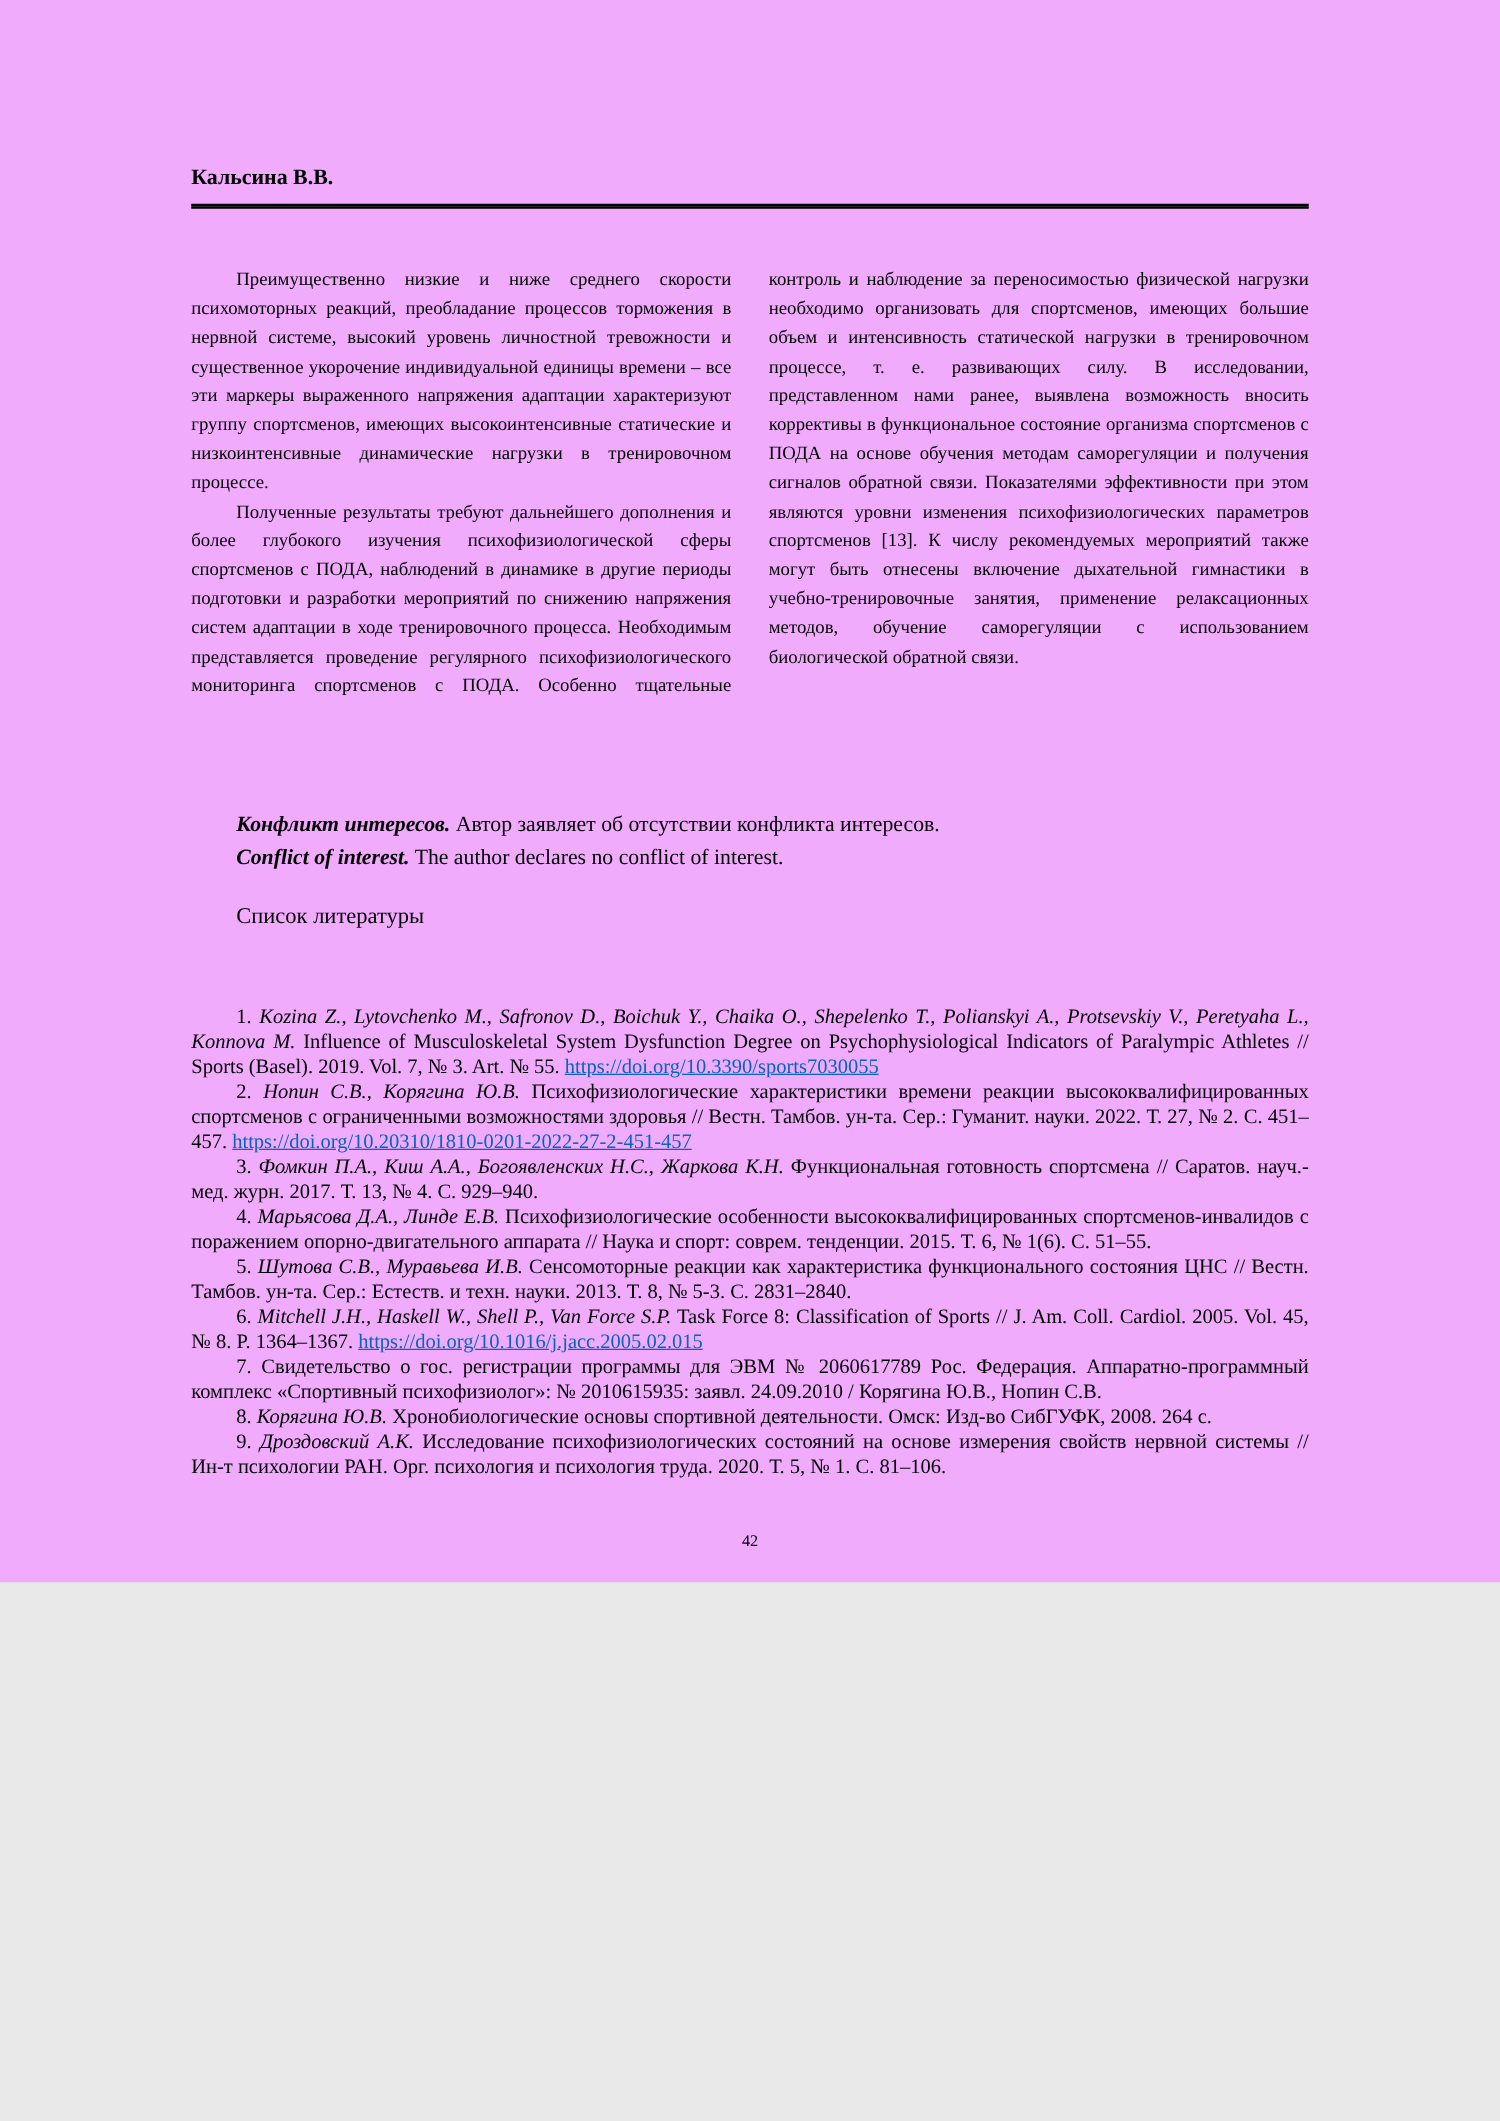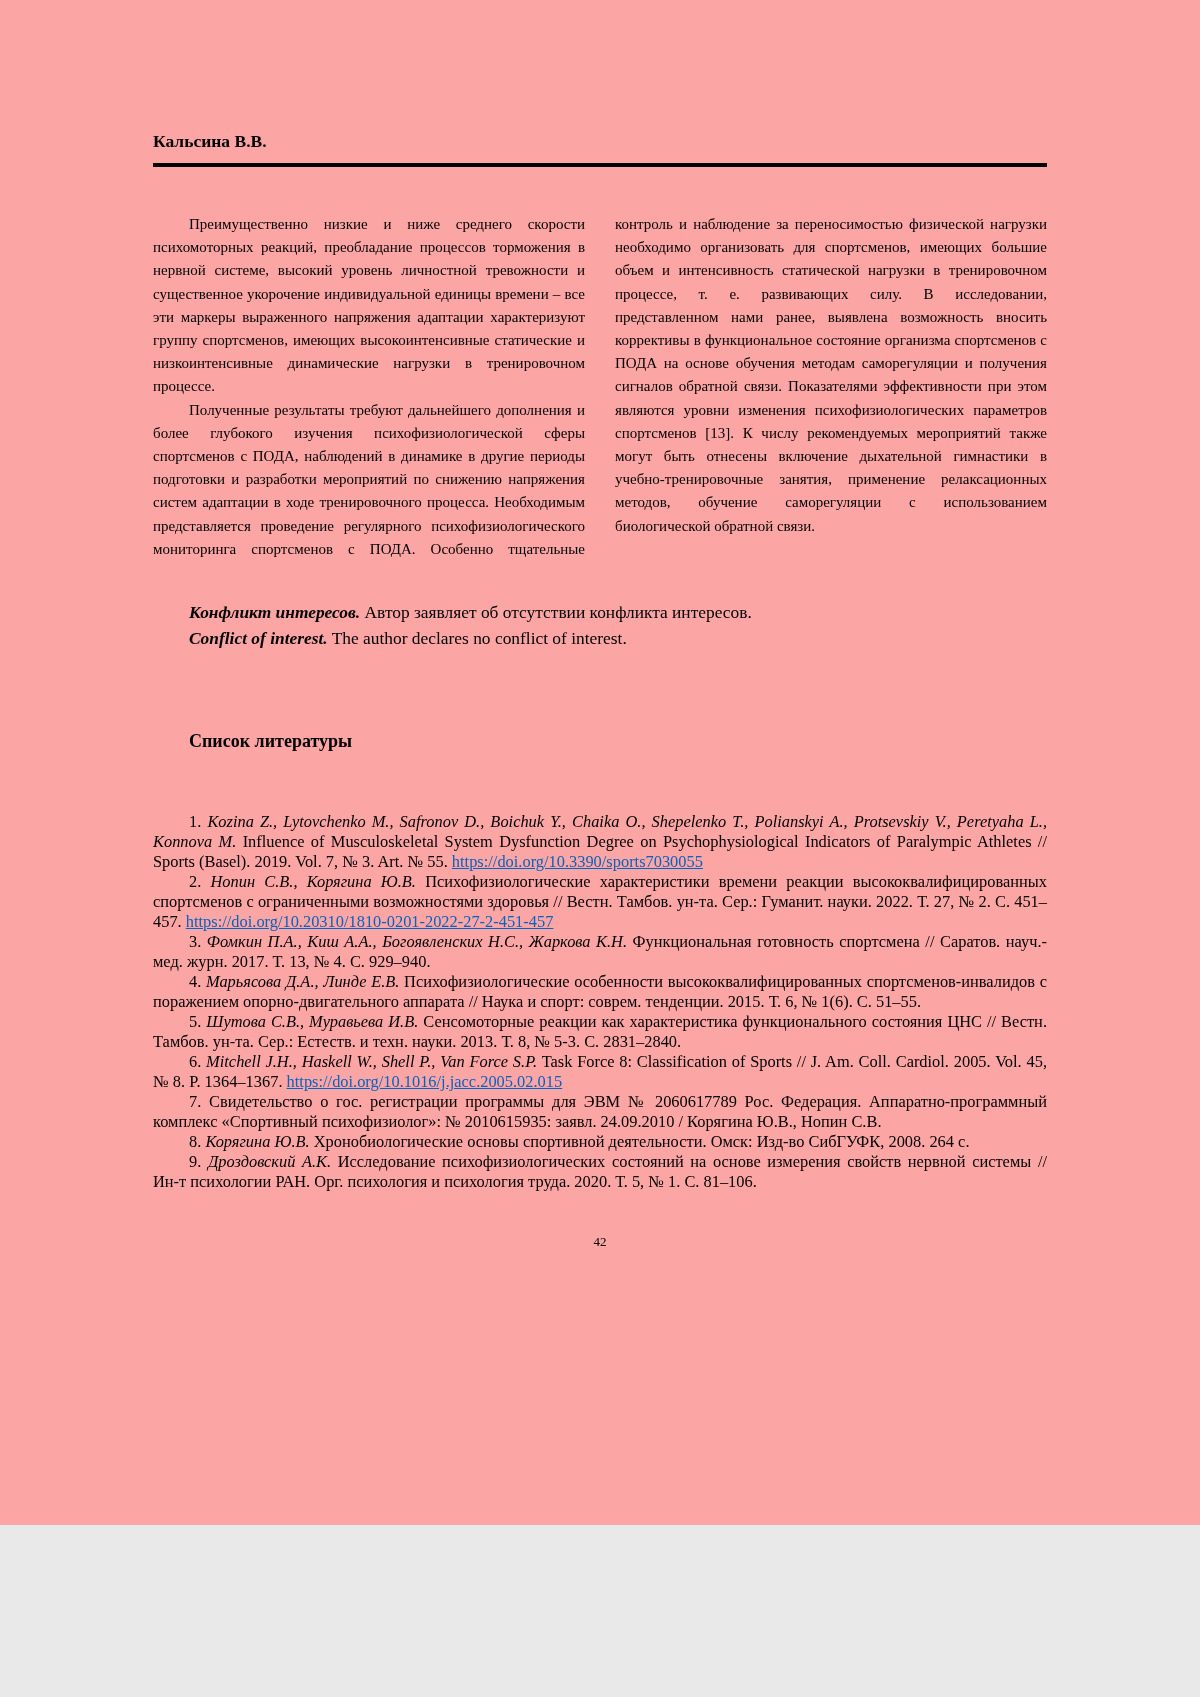--- a/index.html
+++ b/index.html
@@ -1,21 +1,21 @@
 <!DOCTYPE html>
 <html lang="ru"><head>
 <meta charset="utf-8">
 <style>
   * { margin: 0; padding: 0; box-sizing: border-box; }
   html, body { background: #e9e9e9; }
   .page {
     width: 1200px;
-    height: 1525px;
+    height: 1266px;
     margin: 0 auto;
-    background: #fca5a5;
+    background: #f0abfc;
     color: #000000;
     font-family: "Liberation Serif", "DejaVu Serif", serif;
     padding: 128px 153px 0 153px;
     position: relative;
     overflow: hidden;
   }
   
   .running-header .author {
     font-weight: bold;
     font-size: 17.5px;
@@ -36,32 +36,32 @@
     margin-top: 46px;
     column-count: 2;
     column-gap: 30px;
     font-size: 15px;
     line-height: 23.2px;
     text-align: justify;
   }
   .body-columns p { text-indent: 36px; }
   
   .conflict {
-    margin-top: 38px;
+    margin-top: 85px;
     font-size: 17.4px;
     line-height: 26px;
   }
   .conflict p { text-indent: 36px; }
   .conflict .coi-label { font-weight: bold; font-style: italic; }
   
   .refs-heading {
-    margin-top: 80px;
+    margin-top: 24px;
     padding-left: 36px;
     font-size: 18px;
-    font-weight: bold;
+    font-weight: normal;
   }
   .refs {
     margin-top: 60px;
     font-size: 16.4px;
     line-height: 20px;
     text-align: justify;
   }
   .refs p { text-indent: 36px; }
   .ref-authors { font-style: italic; }
   .ref-link {

